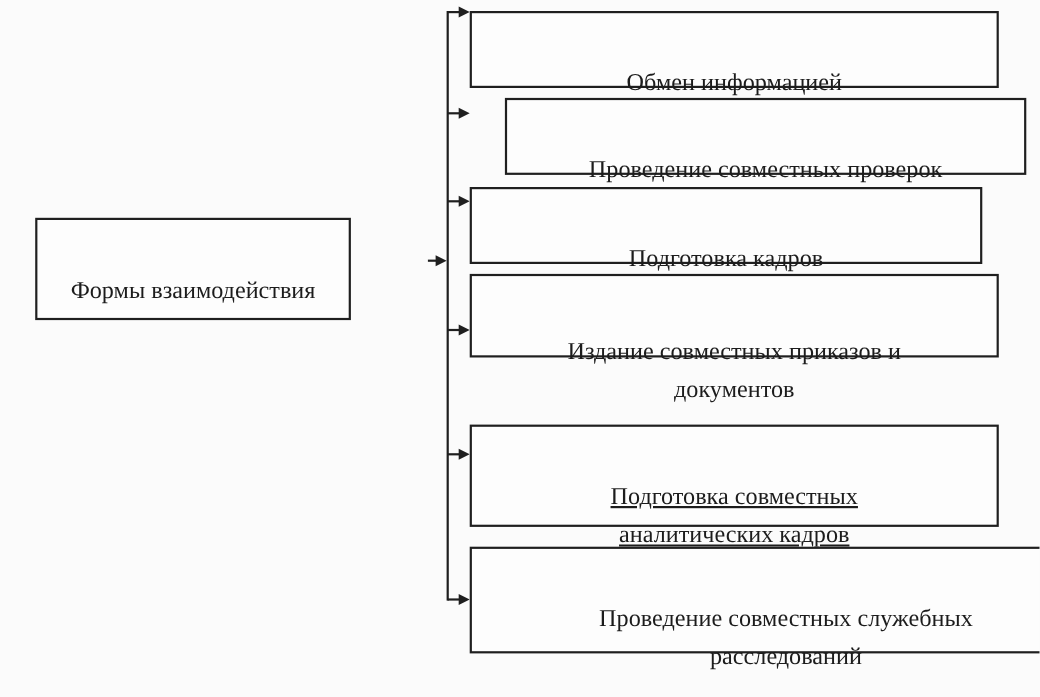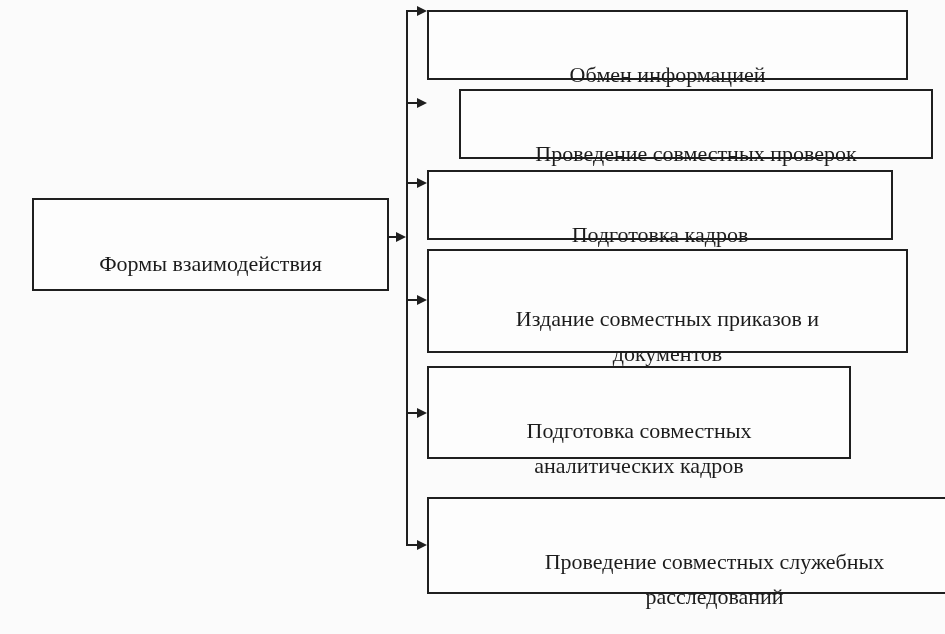--- a/index.html
+++ b/index.html
@@ -41,21 +41,21 @@
     border-top: 5px solid transparent;
     border-bottom: 5px solid transparent;
     border-left: 10px solid var(--line, #1f1f1f);
   }
 </style>
 </head>
 <body>
 
 <div class="canvas">
 
-  <div class="node" style="left:32px; top:198px; width:357px; height:93px; padding-top:11px;">
+  <div class="node" style="left:32px; top:198px; width:287px; height:93px; padding-top:11px;">
     <span>Формы взаимодействия</span>
   </div>
 
   <div class="hline" style="left:389px; top:236px; width:9px;"></div>
   <div class="arrowhead" style="left:396px; top:232px;"></div>
 
   <div class="vline" style="left:406px; top:10px; height:536px;"></div>
 
   <div class="hline" style="left:407px; top:10px; width:11px;"></div>
   <div class="arrowhead" style="left:417px; top:6px;"></div>
@@ -80,26 +80,26 @@
   </div>
 
   <div class="node" style="left:427px; top:89px; width:474px; height:70px;margin-left:32px;">
     <span>Проведение совместных проверок</span>
   </div>
 
   <div class="node" style="left:427px; top:170px; width:466px; height:70px;">
     <span>Подготовка кадров</span>
   </div>
 
-  <div class="node" style="left:427px; top:249px; width:481px; height:104px; padding-top:15px;text-align:center;">
+  <div class="node" style="left:427px; top:249px; width:481px; height:76px; padding-top:15px;text-align:center;">
     <span>Издание совместных приказов и
 документов</span>
   </div>
 
-  <div class="node" style="left:427px; top:366px; width:424px; height:93px;">
+  <div class="node" style="left:427px; top:386px; width:481px; height:93px;text-decoration:underline;">
     <span>Подготовка совместных
 аналитических кадров</span>
   </div>
 
   <div class="node" style="left:427px; top:497px; width:575px; height:97px;">
     <span>Проведение совместных служебных
 расследований</span>
   </div>
 
 </div>

